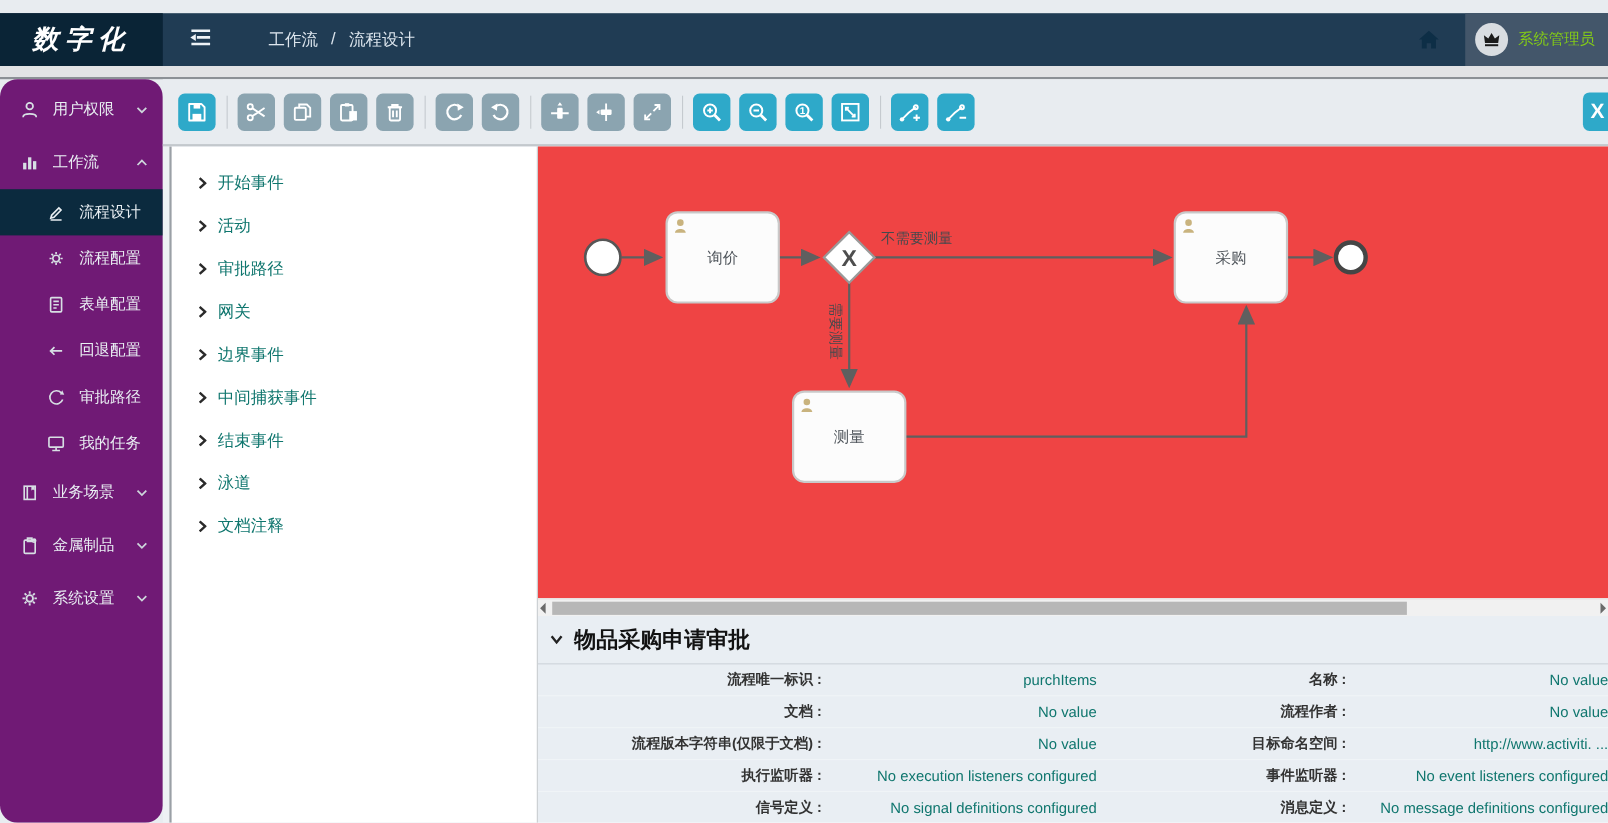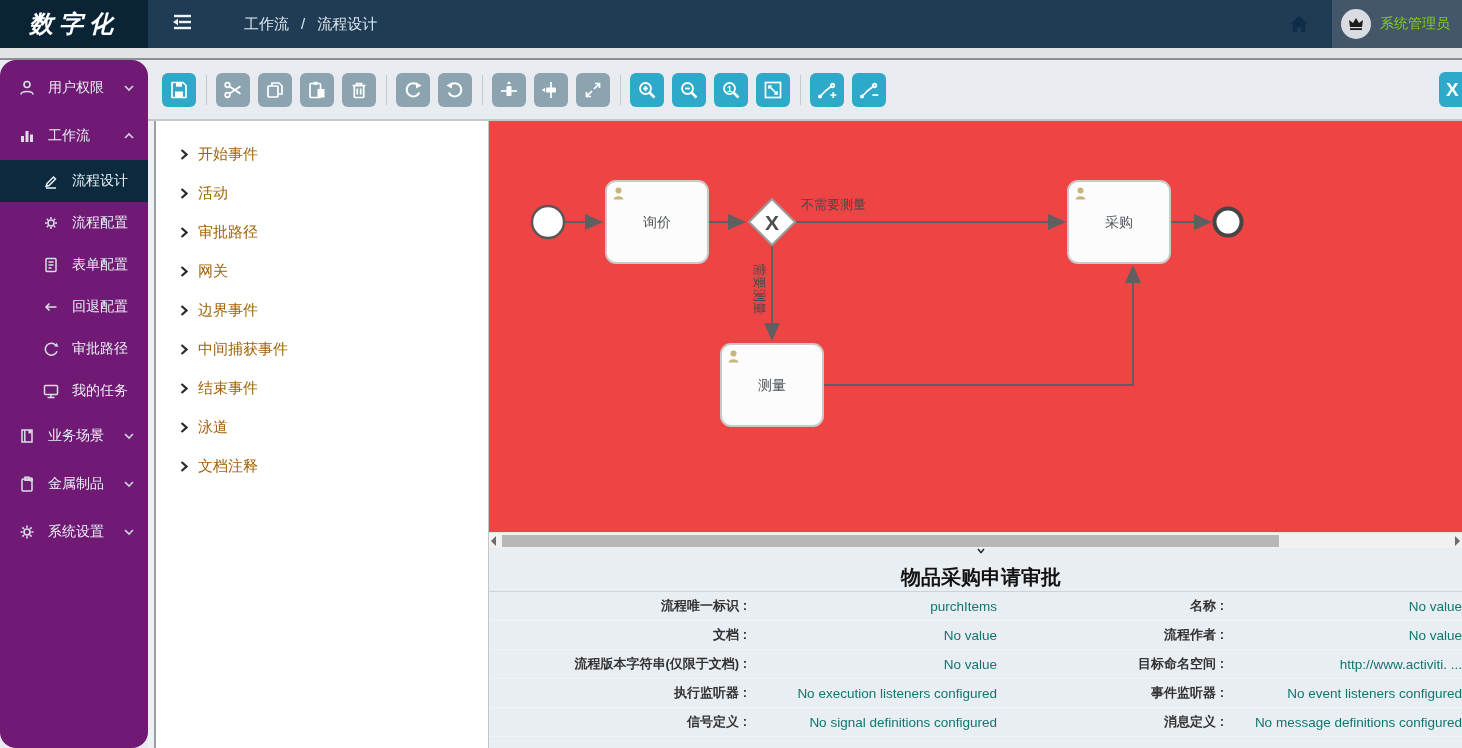--- a/index.html
+++ b/index.html
@@ -1,21 +1,21 @@
 <!DOCTYPE html>
 <html><head>
 <meta charset="utf-8">
 <style>
   * { margin:0; padding:0; box-sizing:border-box; }
   html,body { width:1462px; height:748px; overflow:hidden;
     font-family:"Liberation Sans","DejaVu Sans",sans-serif; background:#e8ecf0; }
   .app { width:1462px; height:748px; display:flex; flex-direction:column; }
 
   
-  .header { flex:0 0 48px; display:flex; background:#203c54; color:#e8eef4; }
+  .header { flex:0 0 48px; display:flex; background:#203c54; color:#e8eef4;margin-top:12px; }
   .logo { width:148px; flex:0 0 148px; background:#0a2436; display:flex; align-items:center;
     justify-content:center; font-family:"DejaVu Serif",serif; font-style:italic; font-weight:bold;
     font-size:24px; letter-spacing:6px; color:#fff; }
   .header-mid { flex:1; display:flex; align-items:center; min-width:0; }
   .hamburger { margin-left:22px; cursor:pointer; }
   .breadcrumb { margin-left:50px; font-size:15px; display:flex; gap:12px; color:#dde6ee; }
   .home-btn { margin-left:auto; margin-right:22px; cursor:pointer; display:flex; }
   .user-area { flex:0 0 130px; background:#43566a; display:flex; align-items:center;
     gap:9px; padding-left:9px; }
   .avatar { width:30px; height:30px; border-radius:50%; background:#d9dde1;
@@ -43,35 +43,35 @@
   .tb-sep { width:1px; height:30px; background:#c5cacf; margin:0 9px 0 2px; flex:0 0 1px; }
   .tb-export { position:absolute; right:-17px; top:12px; width:40px; height:35px; border:none;
     border-radius:6px; background:#2ea9c9; color:#fff; font-size:19px; font-weight:bold;
     text-align:left; padding-left:7px; cursor:pointer; }
 
   .work { flex:1; display:flex; min-height:0; }
   .gapcol { flex:0 0 6px; background:#eef1f4; }
   .palette { flex:0 0 335px; background:#fff; border-left:2px solid #9aa0a6;
     border-right:1px solid #c2c7cb; padding-top:14px; }
   .pal-item { display:flex; align-items:center; gap:10px; padding-left:24px; height:39px;
-    font-size:15px; color:#a16207; cursor:pointer; }
+    font-size:15px; color:#0f766e; cursor:pointer; }
 
   .canvas-col { flex:1; display:flex; flex-direction:column; min-width:0; overflow:hidden; background:#fff; }
   .canvas { flex:0 0 411px; position:relative; background:#ef4444; }
   .canvas svg { position:absolute; left:0; top:0; }
 
   .hscroll { flex:0 0 16px; background:#f1f1f1; border-top:1px solid #e4e4e4; position:relative; }
   .hs-thumb { position:absolute; left:13px; top:2px; width:777px; height:12px; background:#b7b7b7; cursor:pointer; }
   .hs-arrow { position:absolute; top:3px; width:0; height:0; border:5px solid transparent; cursor:pointer; }
   .hs-left  { left:2px;  border-right-color:#6b6b6b; border-left:none; }
   .hs-right { right:2px; border-left-color:#6b6b6b; border-right:none; }
 
   .panel { flex:1; background:#e9eef3; min-height:0; }
   .panel-head { height:44px; display:flex; align-items:center; gap:10px; padding-left:11px;
-    border-bottom:1px solid #ccd3d9;flex-direction:column; }
+    border-bottom:1px solid #ccd3d9; }
   .panel-title { font-size:20px; font-weight:bold; color:#121212; }
   .prop-row { display:grid; grid-template-columns:237px 250px 227px auto; height:29px;
     align-items:center; padding-left:21px; border-bottom:1px solid #f0f4f7;text-align:right; }
   .prop-label { font-size:13px; font-weight:bold; color:#333; }
   .prop-value { font-size:13.5px; color:#0f766e; }
 
   .dgm-task { fill:#fcfcfc; stroke:#c9c9c9; stroke-width:2; }
   .dgm-edge { stroke:#5f5f5f; stroke-width:2; fill:none; }
   .dgm-label { font-size:14px; fill:#50565c; }
   .dgm-edge-label { font-size:13px; fill:#45494d; }

